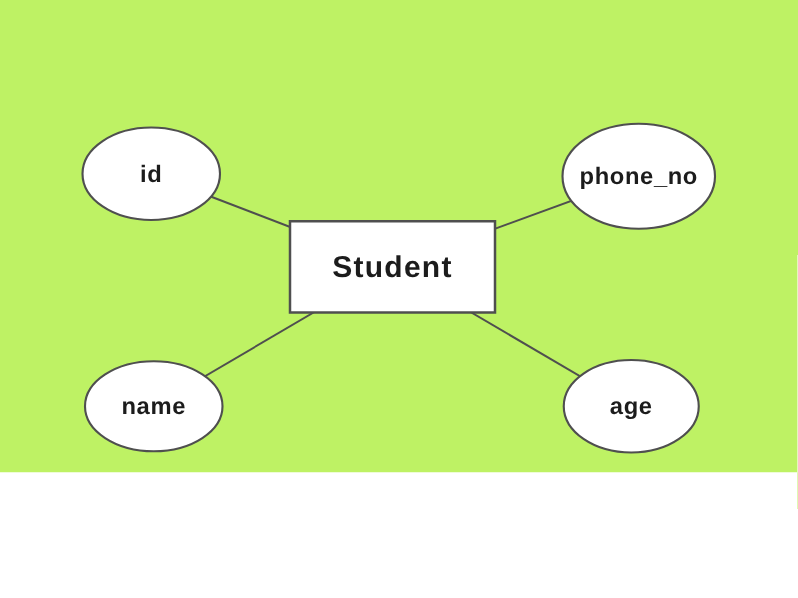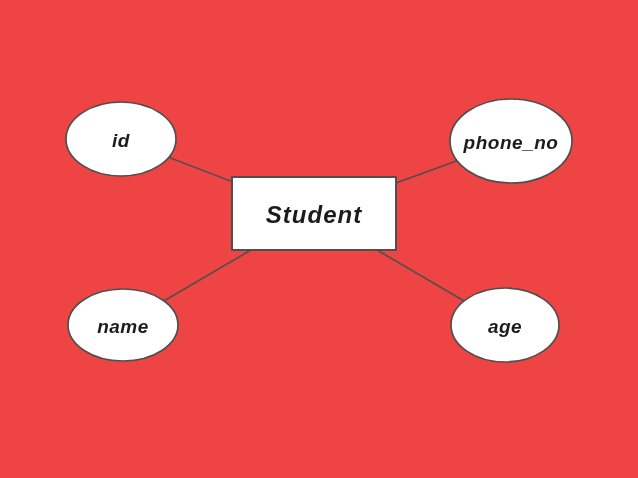--- a/index.html
+++ b/index.html
@@ -3,25 +3,24 @@
 <meta charset="utf-8">
 <style>
   html, body {
     margin: 0;
     padding: 0;
     background: #ffffff;
   }
   #canvas-wrap {
     position: relative;
     width: 638px;
-    height: 478px;
-    background: #ef4444;
+    height: 378px;
+    background: #bef264;
     overflow: hidden;
     font-family: "Liberation Sans", sans-serif;
-    font-style: italic;
   }
   svg { display: block; }
   .connector {
     stroke: #4f4f4f;
     stroke-width: 1.6;
     fill: none;
   }
   .shape {
     fill: #ffffff;
     stroke: #4f4f4f;

